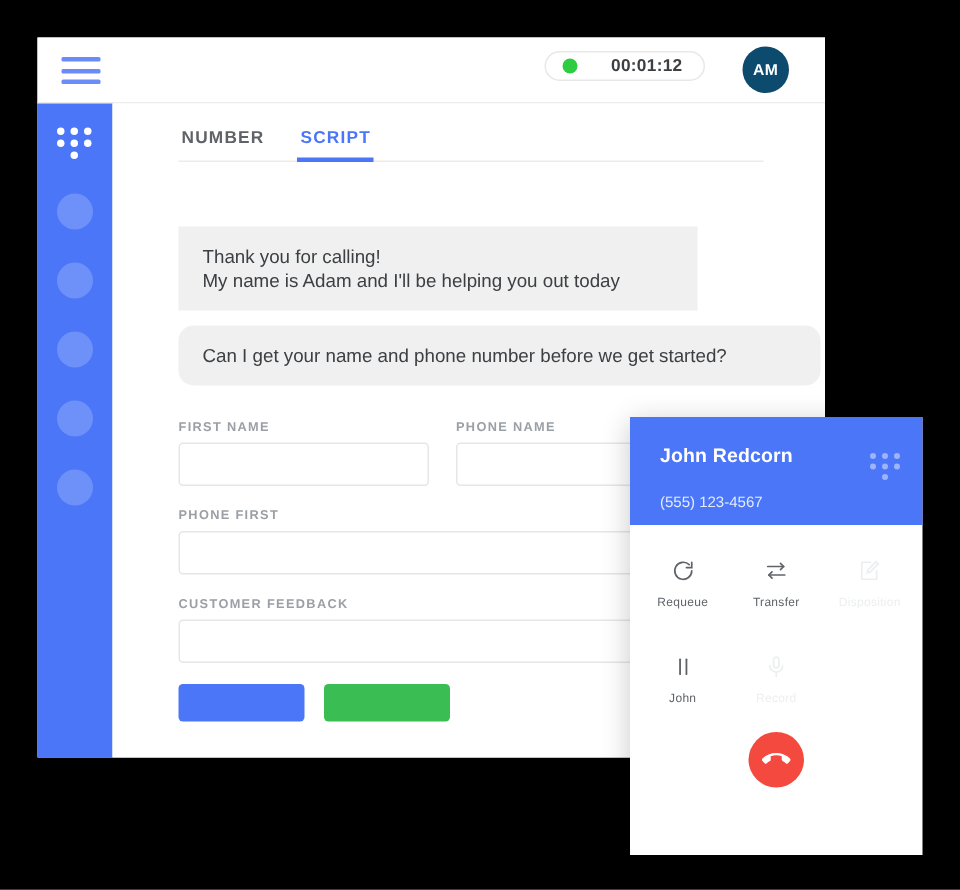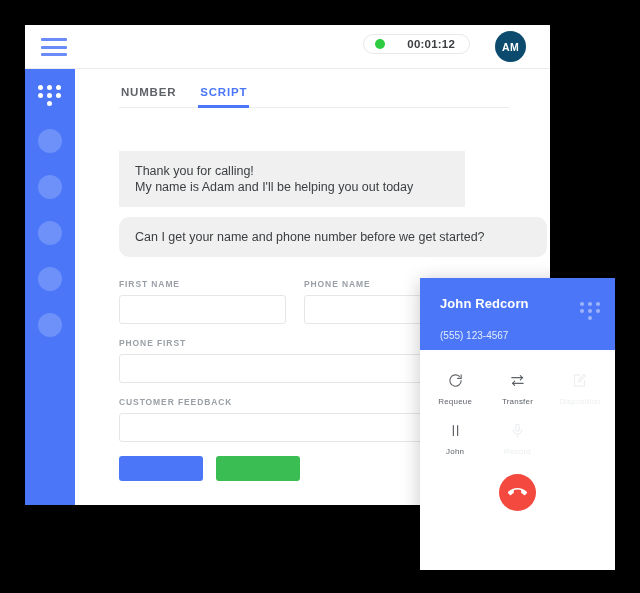--- a/index.html
+++ b/index.html
@@ -269,21 +269,21 @@
   #panel-dialpad span {
     width: 4px; height: 4px;
     border-radius: 50%;
     background: #9db4fb;
   }
   #panel-dialpad span.mid { grid-column: 2; }
 
   #actions {
     display: grid;
     grid-template-columns: repeat(3, 1fr);
-    row-gap: 6px;
+    row-gap: 20px;
     padding: 16px 4px 0 4px;
   }
   .action {
     display: flex;
     flex-direction: column;
     align-items: center;
     gap: 7px;
     cursor: pointer;
     padding: 4px 0;
   }

